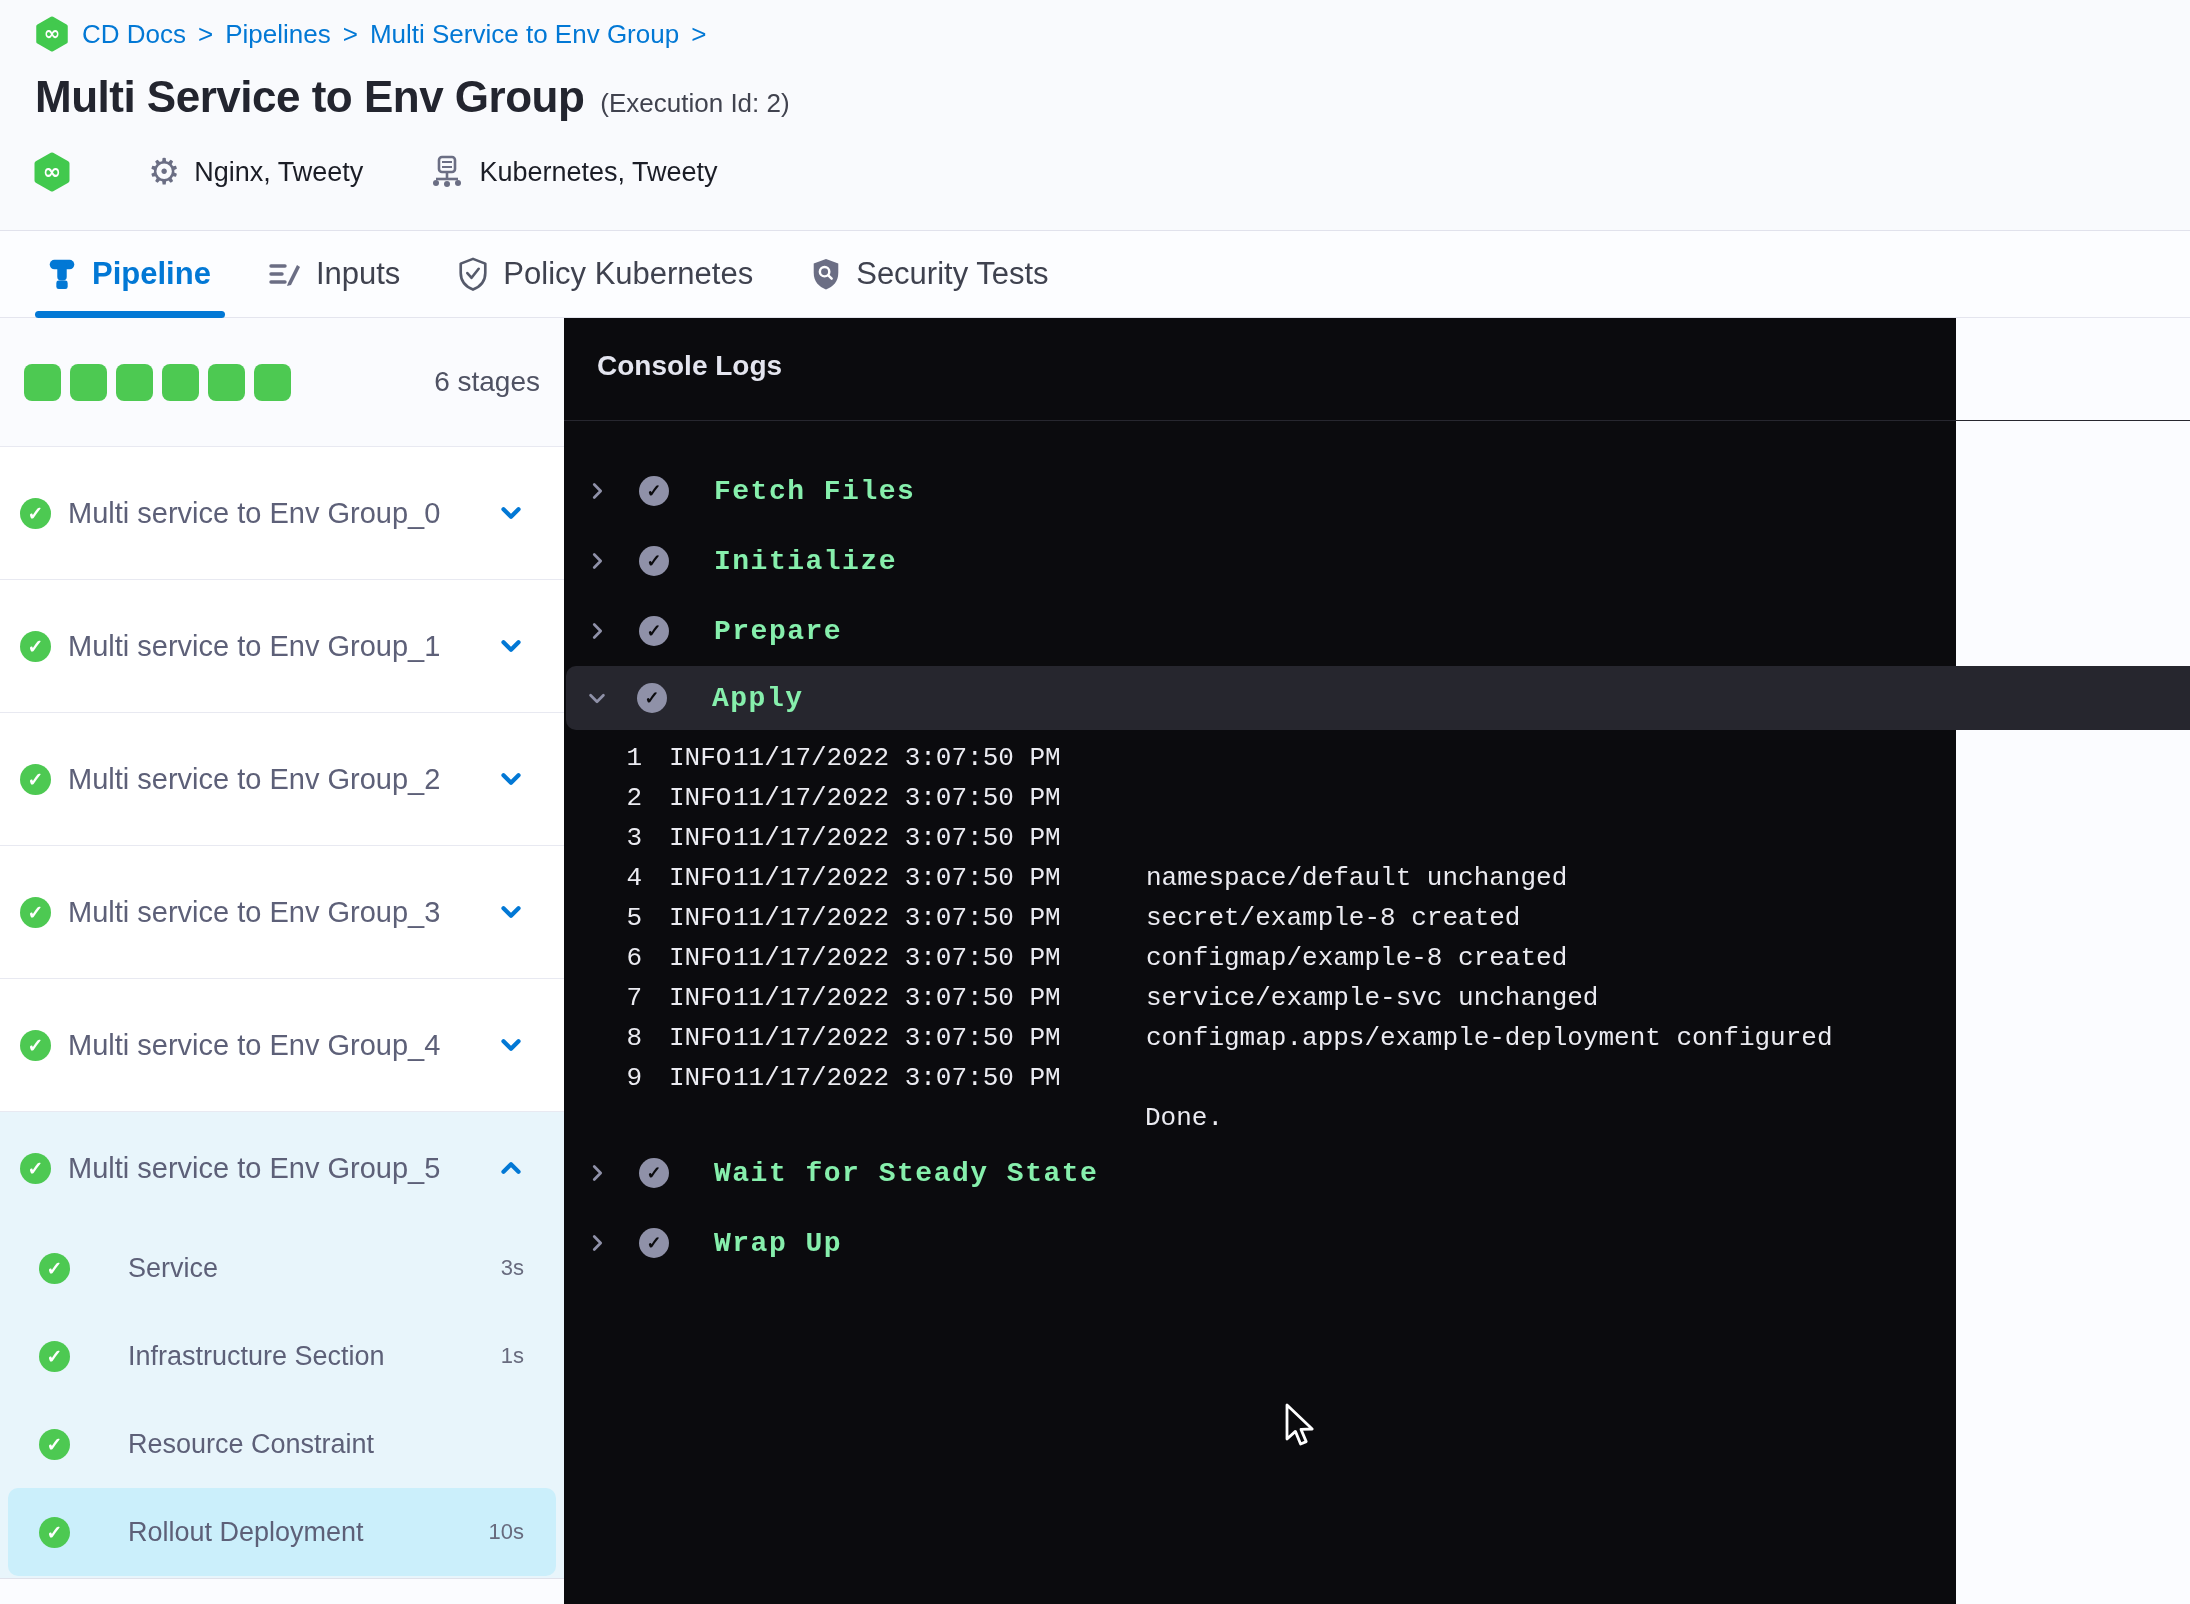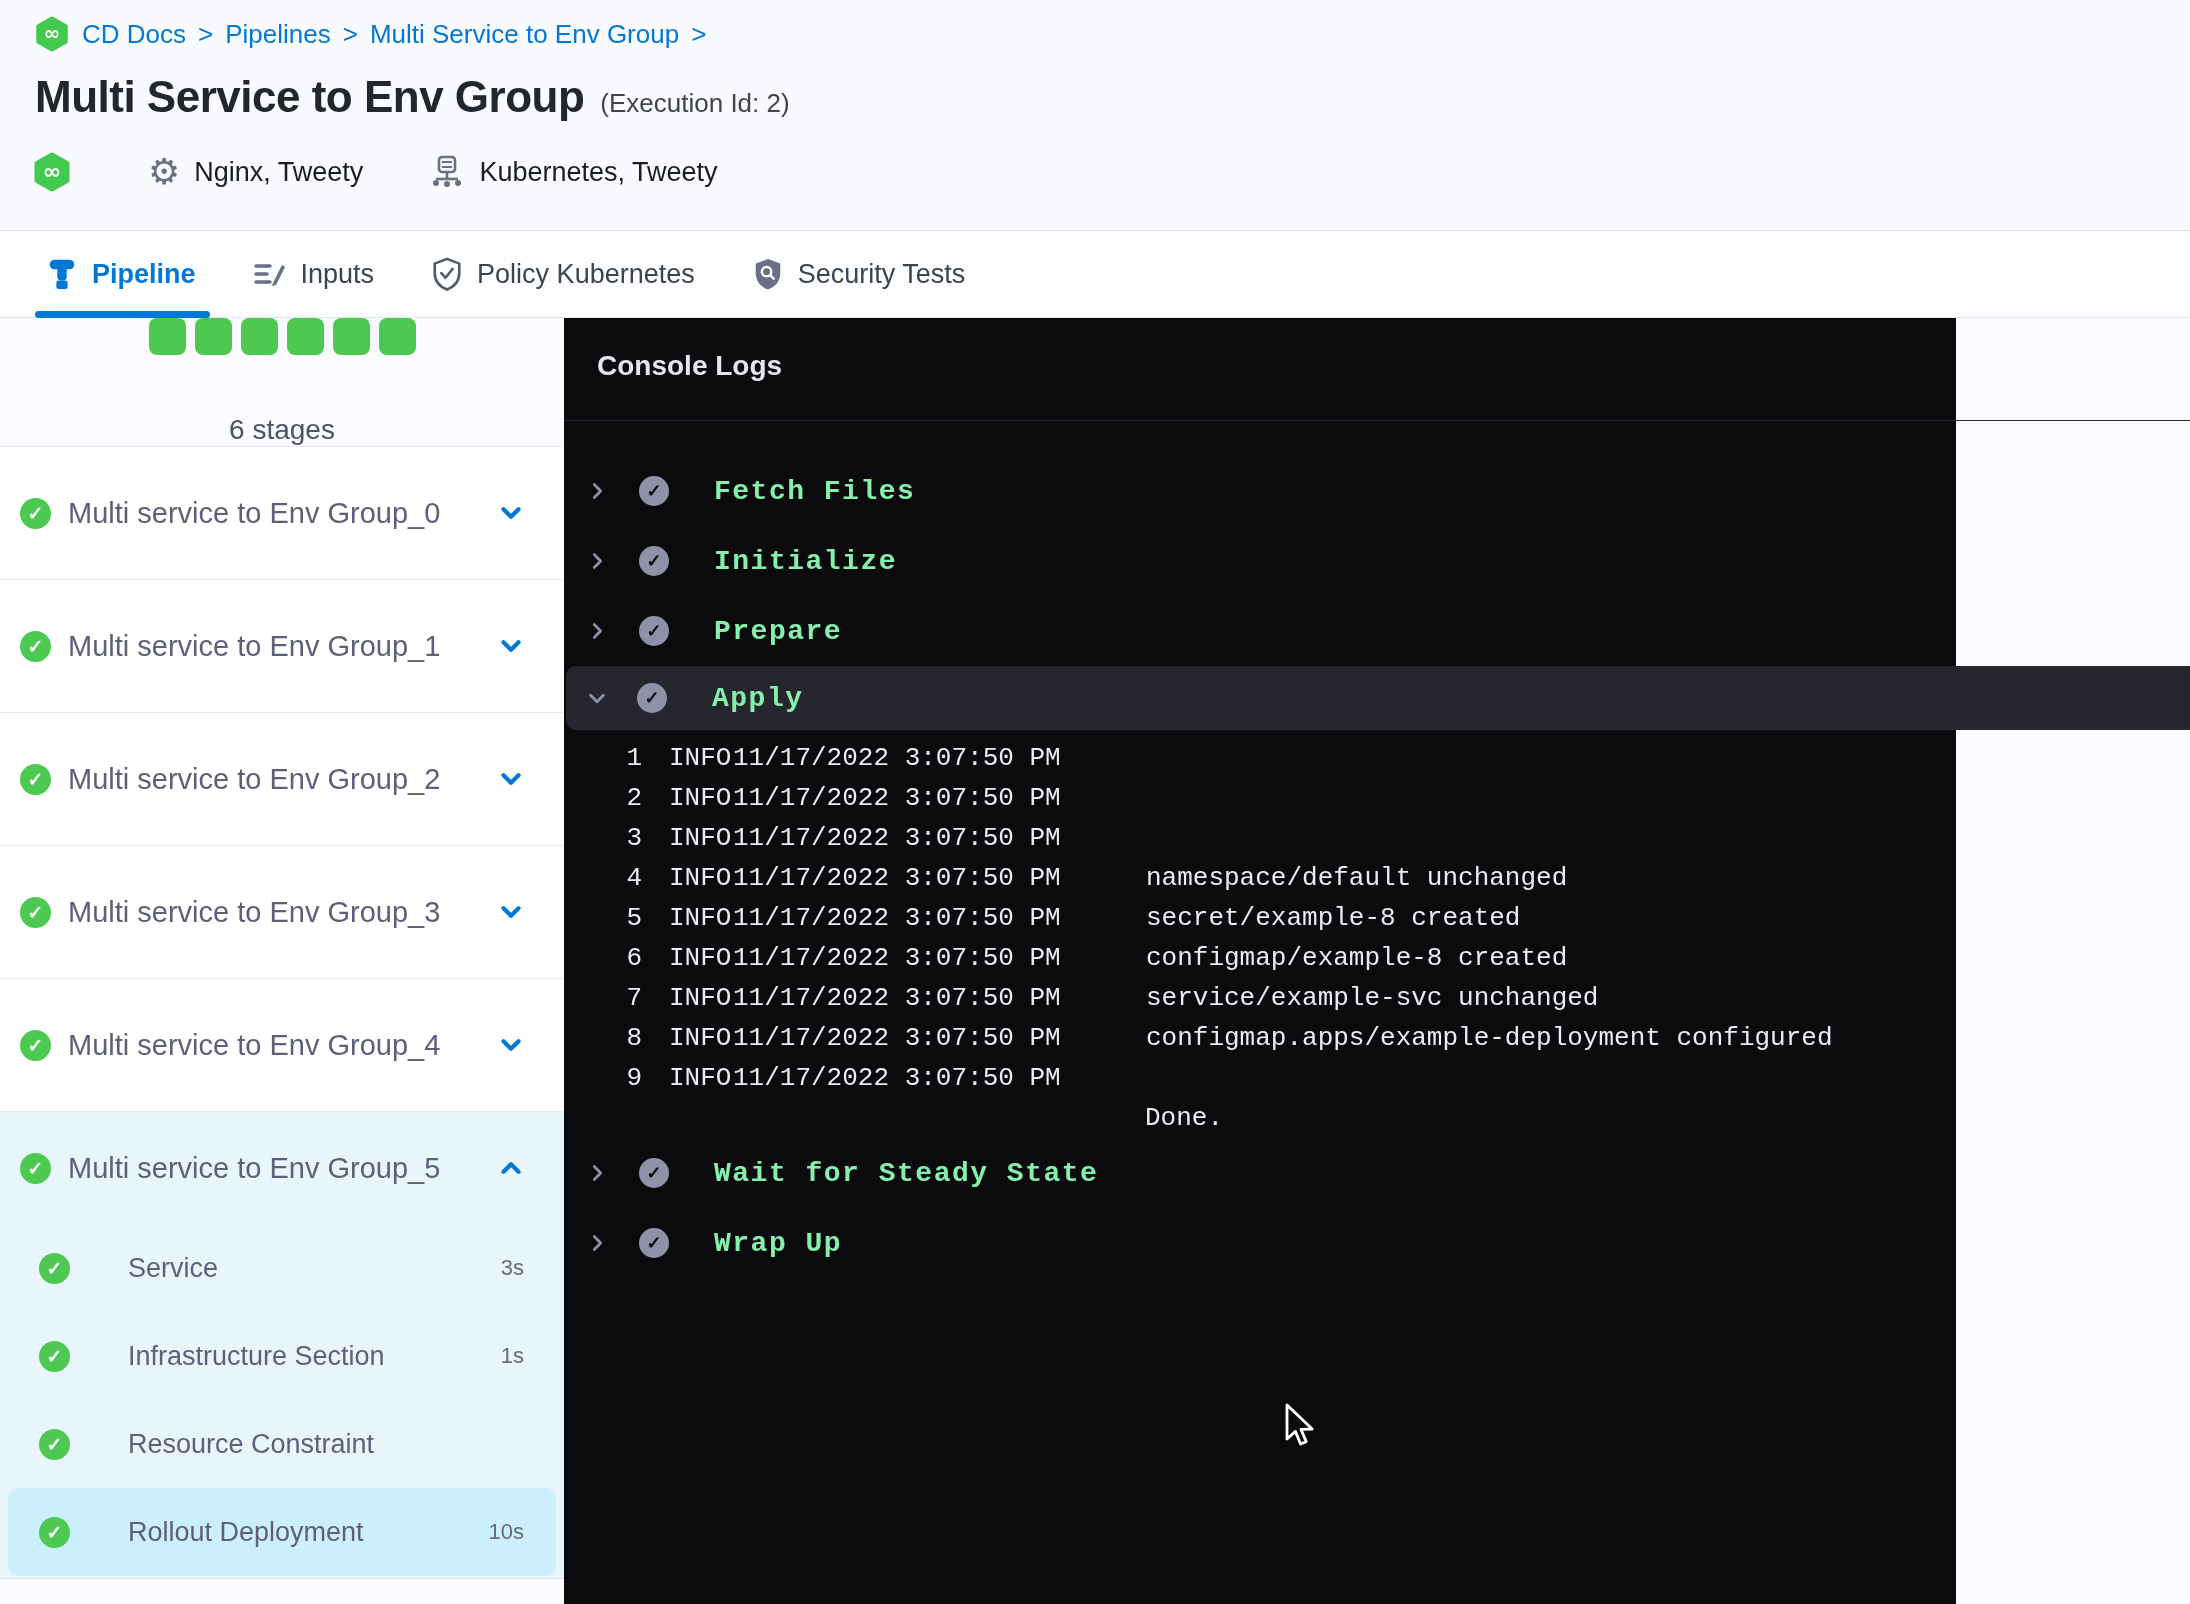--- a/index.html
+++ b/index.html
@@ -20,29 +20,29 @@
   .services-row { position:absolute; left:32px; top:152px; display:flex; align-items:center; gap:18px;
                   font-size:27px; font-weight:500; color:#1b1d26; }
   .svc-group { display:flex; align-items:center; gap:14px; }
   .svc-spacer { width:40px; }
   .gear-glyph { font-size:36px; color:#6b6e84; line-height:1; }
 
   
   .tab-bar { position:absolute; left:0; top:231px; width:2190px; height:87px; background:#fcfdff;
              border-bottom:1px solid #e4e5ee; display:flex; align-items:center; padding-left:45px; gap:56px; }
   .tab { position:relative; height:87px; display:flex; align-items:center; gap:13px;
-         font-size:27px; font-weight:500; color:#3f424f; cursor:pointer; }
+         font-size:31px; font-weight:500; color:#3f424f; cursor:pointer; }
   .tab.active { color:#0278d5; font-weight:700; }
   .tab.active .underline { position:absolute; left:-10px; right:-14px; bottom:0; height:7px;
                            border-radius:5px; background:#0278d5; }
 
   
   .left-panel { position:absolute; left:0; top:318px; width:564px; height:1286px; background:#fbfcff; }
   .stage-summary { height:129px; border-bottom:1px solid #e8e9f1; background:#fafbfe;
-                   display:flex; align-items:center; justify-content:space-between; padding:0 24px;flex-direction:column; }
+                   display:flex; align-items:center; justify-content:space-between; padding:0 24px; }
   .squares { display:flex; gap:9px; }
   .sq { width:37px; height:37px; border-radius:8px; background:#4dc952; }
   .stage-count { font-size:28px; color:#4f5263; }
   .stage-row { height:133px; background:#ffffff; border-bottom:1px solid #e8e9f1;
                display:flex; align-items:center; padding-left:20px; cursor:pointer; }
   .stage-row .label { flex:1; font-size:29px; color:#5d6078; margin-left:17px; }
   .check { width:31px; height:31px; min-width:31px; border-radius:50%; background:#4dc952; color:#fff;
            display:flex; align-items:center; justify-content:center; font-size:19px; font-weight:700; }
   .chev { margin-right:38px; display:flex; }
   .expanded-stage { background:#e8f5fb; border-bottom:1px solid #dfe1ea; padding-bottom:2px; }

